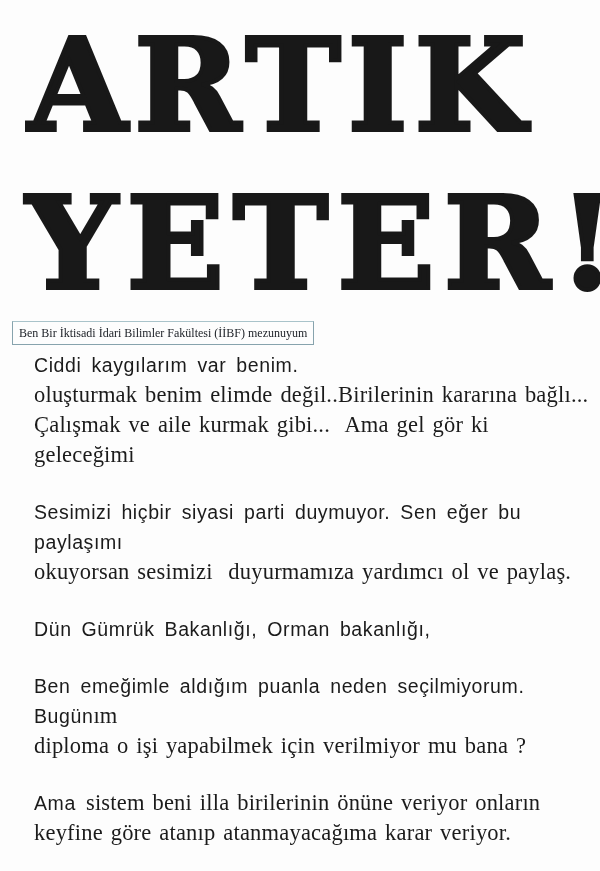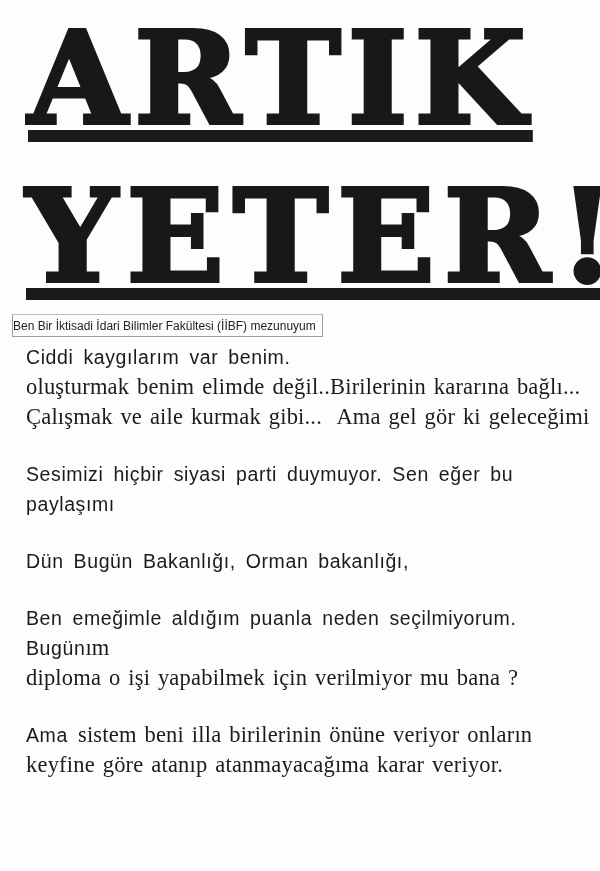--- a/index.html
+++ b/index.html
@@ -6,52 +6,52 @@
   body {
     width: 600px; height: 871px;
     background: #fdfdfd;
     color: #1b1b1b;
     overflow: hidden;
     font-family: "Liberation Sans", sans-serif;
   }
   .poster { width: 600px; height: 871px; position: relative; }
 
   
-  .headline { padding-top: 8px; text-decoration: underline; }
+  .headline { padding-top: 15px; }
   .headline-line {
     font-family: "DejaVu Serif", serif;
     font-weight: bold;
     font-size: 128px;
     line-height: 1.0;
     letter-spacing: 7px;
     -webkit-text-stroke: 4px #181818;
     color: #181818;
     white-space: nowrap;
   }
   .headline-line.first  { margin-left: 28px; margin-top: 6px; }
   .headline-line.second { margin-left: 26px; margin-top: 30px; letter-spacing: 9px; }
 
   
   .alt-tooltip {
     display: inline-block;
     margin: 14px 0 0 12px;
-    padding: 4px 6px 3px 0;
+    padding: 4px 6px 3px 6px;
     background: #fdfdfd;
     border: 1px solid #87a3ad;
     border-top-color: #a9c3ca;
-    font-family: Liberation Sans, sans-serif;
+    font-family: Liberation Serif, serif;
     font-size: 12px;
     letter-spacing: 0px;
     color: #20242a;
     white-space: nowrap;
   }
 
   
   .bodytext { padding: 6px 4px 0 18px; }
-  .para { margin: 0 0 27px 8px; }
+  .para { margin: 0 0 27px 16px; }
   .line { line-height: 28px; white-space: pre-wrap; }
   .seg-sans {
     font-family: "Liberation Sans", sans-serif;
     font-size: 19.5px;
     letter-spacing: 0.6px;
     word-spacing: 4px;
     white-space: pre-wrap;
   }
   .seg-serif {
     font-family: "Liberation Serif", serif;
@@ -76,24 +76,25 @@
   <div class="bodytext">
 
     <div class="para">
       <div class="line"><span class="seg-sans">Ciddi kaygılarım var benim.</span></div>
       <div class="line"><span class="seg-serif">oluşturmak benim elimde değil..Birilerinin kararına bağlı...</span></div>
       <div class="line"><span class="seg-serif">Çalışmak ve aile kurmak gibi...  Ama gel gör ki geleceğimi</span></div>
     </div>
 
     <div class="para">
       <div class="line"><span class="seg-sans">Sesimizi hiçbir siyasi parti duymuyor. Sen eğer bu paylaşımı</span></div>
+      <div class="line"><span class="seg-serif">okuyorsan sesimizi  duyurmamıza yardımcı ol ve paylaş.</span></div>
     </div>
 
     <div class="para">
-      <div class="line"><span class="seg-sans">Dün Bugün Bakanlığı, Orman bakanlığı,</span></div>
+      <div class="line"><span class="seg-sans">Dün Gümrük Bakanlığı, Orman bakanlığı,</span></div>
     </div>
 
     <div class="para">
       <div class="line"><span class="seg-sans">Ben emeğimle aldığım puanla neden seçilmiyorum. Bugün</span><span class="seg-serif">ım</span></div>
       <div class="line"><span class="seg-serif">diploma o işi yapabilmek için verilmiyor mu bana ?</span></div>
     </div>
 
     <div class="para">
       <div class="line"><span class="seg-sans">Ama </span><span class="seg-serif">sistem beni illa birilerinin önüne veriyor onların</span></div>
       <div class="line"><span class="seg-serif">keyfine göre atanıp atanmayacağıma karar veriyor.</span></div>

